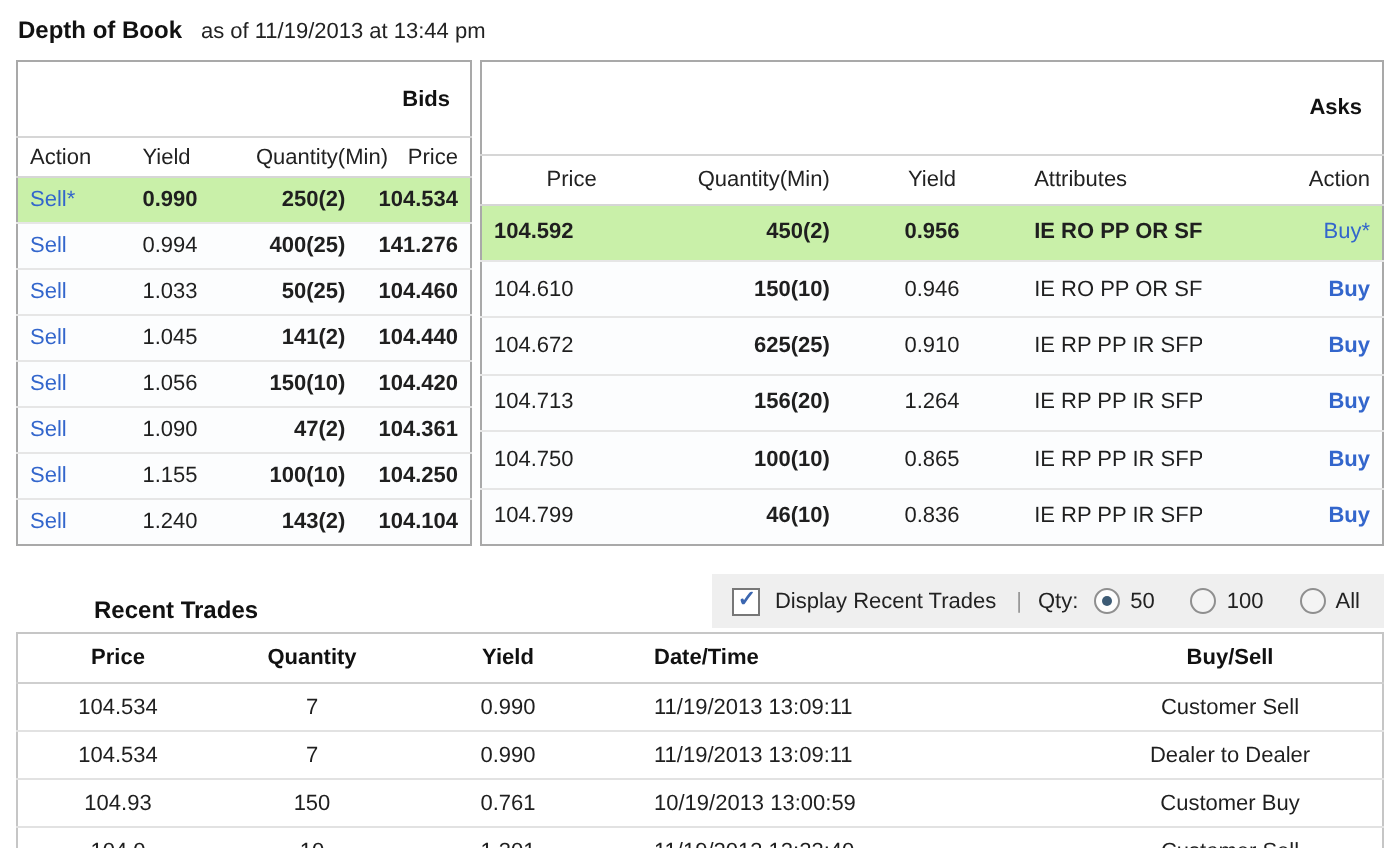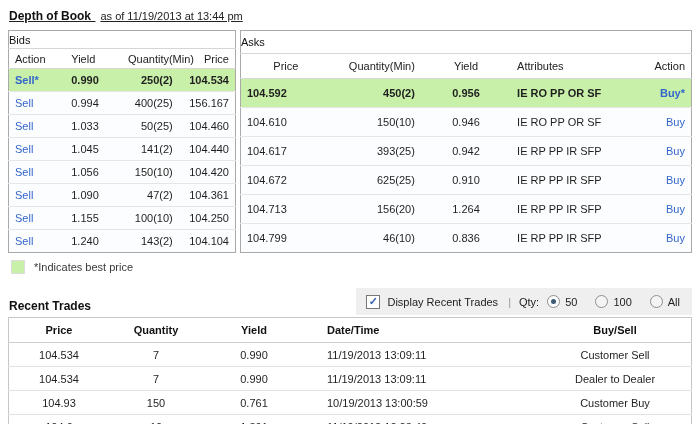--- a/index.html
+++ b/index.html
@@ -1,46 +1,46 @@
 <!DOCTYPE html>
 <html><head>
 <meta charset="utf-8">
 <style>
   html,body{margin:0;padding:0;background:#fff;}
   body{width:700px;height:424px;overflow:hidden;font-family:"Liberation Sans",sans-serif;color:#222;}
   .page{width:684px;padding:4px 8px 0 8px;}
 
   
-  .titlebar{margin:2px 0 6px 1px;white-space:nowrap;text-decoration:underline;}
+  .titlebar{margin:2px 0 6px 1px;white-space:nowrap;}
   .title{font-size:12px;font-weight:bold;color:#111;}
   .subtitle{font-size:11px;color:#222;margin-left:5px;}
 
   
   .book{display:flex;gap:4px;}
   table{border-collapse:collapse;table-layout:fixed;font-size:11px;}
   .dob{border:1px solid #a9a9a9;background:#fff;}
-  .dob .band th{font-size:11px;font-weight:normal;text-align:left;height:17px;border-bottom:1px solid #d6d6d6;color:#111;padding:0;}
+  .dob .band th{font-size:11px;font-weight:bold;text-align:right;height:17px;border-bottom:1px solid #d6d6d6;color:#111;padding:10px;}
   .dob .cols th{font-weight:normal;color:#222;height:19px;padding:0 6px;white-space:nowrap;}
   .dob td{height:22px;padding:0 6px;white-space:nowrap;overflow:hidden;border-top:1px solid #e6e6e6;color:#1f1f1f;background:#fcfdfe;}
   .dob tr.best td{background:#c9f0a9;font-weight:bold;border-top:1px solid #d6d6d6;}
   .bids{width:230px;}
   .asks{width:456px;}
   a.lnk{color:#3366cc;text-decoration:none;cursor:pointer;}
-  .best a.lnk{font-weight:bold;}
-  .ta-l{text-align:left;} .ta-r{text-align:right;} .ta-c{text-align:center;}
+  .best a.lnk{font-weight:normal;}
+  .ta-l{text-align:left;} .ta-r{text-align:right;font-weight:bold;} .ta-c{text-align:center;}
   .bids .c-action{width:46px;} .bids .c-yield{width:52px;} .bids .c-qty{width:72px;} .bids .c-price{width:60px;}
   .asks .c-price{width:62px;} .asks .c-qty{width:108px;} .asks .c-yield{width:52px;} .asks .c-attr{width:152px;} .asks .c-action{width:80px;}
 
   
   .legend{display:flex;align-items:center;margin:7px 0 0 3px;height:14px;}
   .swatch{width:12px;height:12px;background:#c9f0a9;border:1px solid #dcdcdc;}
   .legend-text{margin-left:9px;font-size:11px;color:#3a3a3a;}
 
   
-  .rt-bar{margin-top:11px;display:flex;justify-content:space-between;align-items:flex-end;height:30px;}
+  .rt-bar{margin-top:11px;display:flex;justify-content:space-between;align-items:flex-end;height:30px;margin-left:38px;}
   .rt-title{font-size:12px;font-weight:bold;color:#111;margin:0 0 2px 1px;}
   .controls{background:#efefef;display:flex;align-items:center;padding:0 10px;height:27px;font-size:11px;color:#222;white-space:nowrap;}
   .checkbox{width:12px;height:12px;background:#fff;border:1px solid #777;display:inline-flex;align-items:center;justify-content:center;font-size:11px;font-weight:bold;color:#3b66b0;line-height:1;cursor:pointer;}
   .cb-label{margin:0 8px 0 7px;cursor:pointer;}
   .sep{color:#999;margin:0 8px 0 2px;}
   .qty-label{margin-right:8px;}
   .radio{width:11px;height:11px;border-radius:50%;border:1px solid #8f8f8f;background:#f4f4f4;display:inline-flex;align-items:center;justify-content:center;cursor:pointer;}
   .radio.sel{background:#fdfdfd;}
   .radio.sel .dot{width:5px;height:5px;border-radius:50%;background:#3c5a74;}
   .r-label{margin:0 18px 0 5px;cursor:pointer;}
@@ -79,21 +79,21 @@
       <tr class="best">
         <td class="ta-l"><a class="lnk">Sell*</a></td>
         <td class="ta-l">0.990</td>
         <td class="ta-r">250(2)</td>
         <td class="ta-r">104.534</td>
       </tr>
       <tr>
         <td class="ta-l"><a class="lnk">Sell</a></td>
         <td class="ta-l">0.994</td>
         <td class="ta-r">400(25)</td>
-        <td class="ta-r">156.167</td>
+        <td class="ta-r">141.276</td>
       </tr>
       <tr>
         <td class="ta-l"><a class="lnk">Sell</a></td>
         <td class="ta-l">1.033</td>
         <td class="ta-r">50(25)</td>
         <td class="ta-r">104.460</td>
       </tr>
       <tr>
         <td class="ta-l"><a class="lnk">Sell</a></td>
         <td class="ta-l">1.045</td>
@@ -147,55 +147,51 @@
         <td class="ta-r"><a class="lnk">Buy*</a></td>
       </tr>
       <tr>
         <td class="ta-l">104.610</td>
         <td class="ta-r">150(10)</td>
         <td class="ta-c">0.946</td>
         <td class="ta-l">IE RO PP OR SFP</td>
         <td class="ta-r"><a class="lnk">Buy</a></td>
       </tr>
       <tr>
-        <td class="ta-l">104.617</td>
-        <td class="ta-r">393(25)</td>
-        <td class="ta-c">0.942</td>
-        <td class="ta-l">IE RP PP IR SFP</td>
-        <td class="ta-r"><a class="lnk">Buy</a></td>
-      </tr>
-      <tr>
         <td class="ta-l">104.672</td>
         <td class="ta-r">625(25)</td>
         <td class="ta-c">0.910</td>
         <td class="ta-l">IE RP PP IR SFP</td>
         <td class="ta-r"><a class="lnk">Buy</a></td>
       </tr>
       <tr>
         <td class="ta-l">104.713</td>
         <td class="ta-r">156(20)</td>
         <td class="ta-c">1.264</td>
         <td class="ta-l">IE RP PP IR SFP</td>
         <td class="ta-r"><a class="lnk">Buy</a></td>
       </tr>
       <tr>
+        <td class="ta-l">104.750</td>
+        <td class="ta-r">100(10)</td>
+        <td class="ta-c">0.865</td>
+        <td class="ta-l">IE RP PP IR SFP</td>
+        <td class="ta-r"><a class="lnk">Buy</a></td>
+      </tr>
+      <tr>
         <td class="ta-l">104.799</td>
         <td class="ta-r">46(10)</td>
         <td class="ta-c">0.836</td>
         <td class="ta-l">IE RP PP IR SFP</td>
         <td class="ta-r"><a class="lnk">Buy</a></td>
       </tr>
     </tbody>
       </table>
   </div>
 
-  <div class="legend">
-    <span class="swatch"></span>
-    <span class="legend-text">*Indicates best price</span>
-  </div>
 
   <div class="rt-bar">
     <div class="rt-title">Recent Trades</div>
     <div class="controls">
       <span class="checkbox">
           <span>✓</span>
         </span>
       <span class="cb-label">Display Recent Trades</span>
       <span class="sep">|</span>
       <span class="qty-label">Qty:</span>

